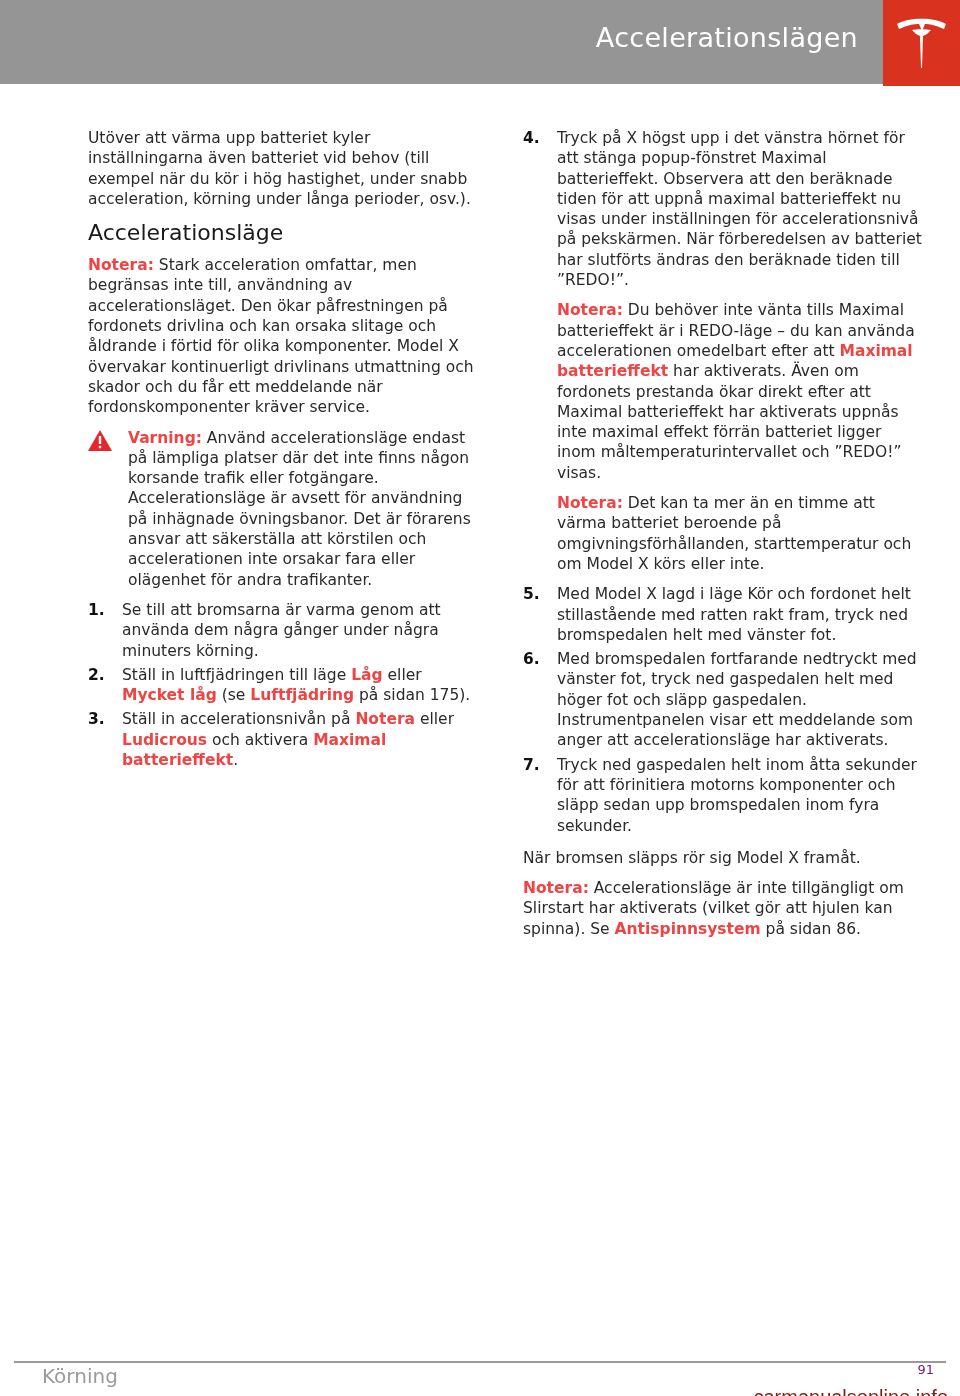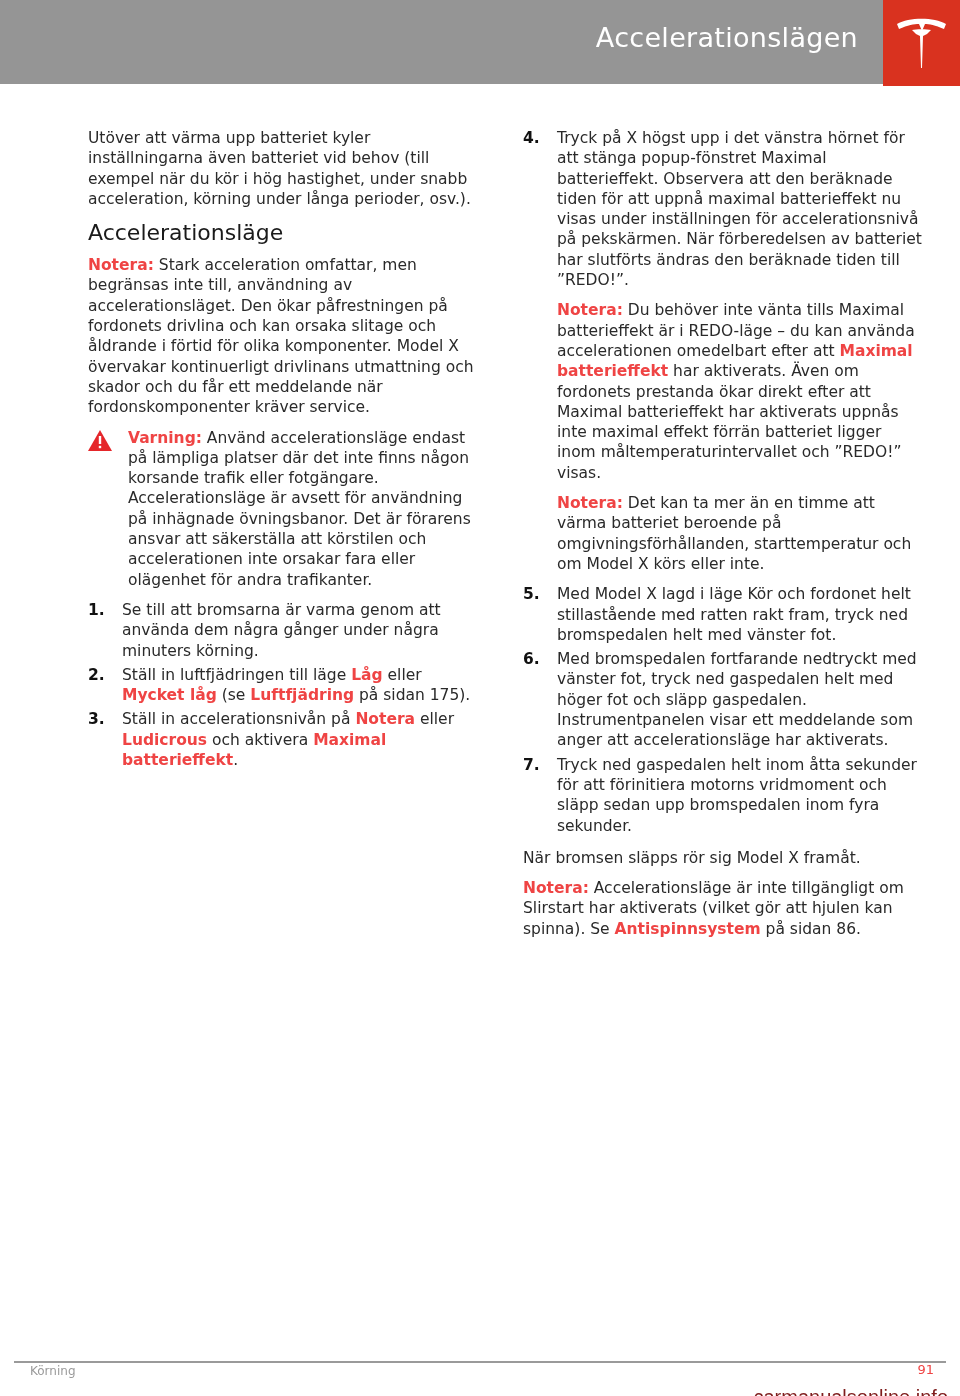--- a/index.html
+++ b/index.html
@@ -40,24 +40,24 @@
   .warning { position: relative; padding-left: 40px; margin: 10px 0 10px 0; }
   .warning .warn-icon { position: absolute; left: 0; top: 2px; }
   ol.steps { list-style: none; margin: 0; padding: 0; }
   ol.steps li { position: relative; padding-left: 34px; margin-bottom: 4px; }
   ol.steps li .num { position: absolute; left: 0; top: 0; font-weight: bold; color: #111; }
   .step-note { margin-top: 10px; }
   .footer-line {
     position: absolute; left: 14px; top: 1361px; width: 932px; height: 2px; background: #9a9a9a;
   }
   .footer-section {
-    position: absolute; left: 30px; top: 1364px; font-size: 12px; color: #9a9a9a;
+    position: absolute; left: 42px; top: 1364px; font-size: 20px; color: #9a9a9a;
   }
   .footer-page {
-    position: absolute; right: 26px; top: 1362px; font-size: 13px; color: #ef4444;
+    position: absolute; right: 26px; top: 1362px; font-size: 13px; color: #701a75;
   }
   .watermark {
     position: absolute; right: 12px; top: 1366px; font-size: 20px; color: #7f1d1d;
     font-family: "Liberation Sans", sans-serif; letter-spacing: 0px; margin-top: 20px;
   }
 </style>
 </head>
 <body>
 
 <div class="header">
@@ -116,21 +116,21 @@
     <li>
       <span class="num">5.</span>
       <span>Med Model X lagd i läge Kör och fordonet helt stillastående med ratten rakt fram, tryck ned bromspedalen helt med vänster fot.</span>
     </li>
     <li>
       <span class="num">6.</span>
       <span>Med bromspedalen fortfarande nedtryckt med vänster fot, tryck ned gaspedalen helt med höger fot och släpp gaspedalen. Instrumentpanelen visar ett meddelande som anger att accelerationsläge har aktiverats.</span>
     </li>
     <li>
       <span class="num">7.</span>
-      <span>Tryck ned gaspedalen helt inom åtta sekunder för att förinitiera motorns vridmoment och släpp sedan upp bromspedalen inom fyra sekunder.</span>
+      <span>Tryck ned gaspedalen helt inom åtta sekunder för att förinitiera motorns komponenter och släpp sedan upp bromspedalen inom fyra sekunder.</span>
     </li>
   </ol>
 
   <p style="margin-top:12px">När bromsen släpps rör sig Model X framåt.</p>
 
   <p><b>Notera:</b><span> Accelerationsläge är inte tillgängligt om Slirstart har aktiverats (vilket gör att hjulen kan spinna). Se </span><span class="link">Antispinnsystem</span><span> på sidan 86.</span></p>
 
 </div>
 
 <div class="footer-line"></div>

